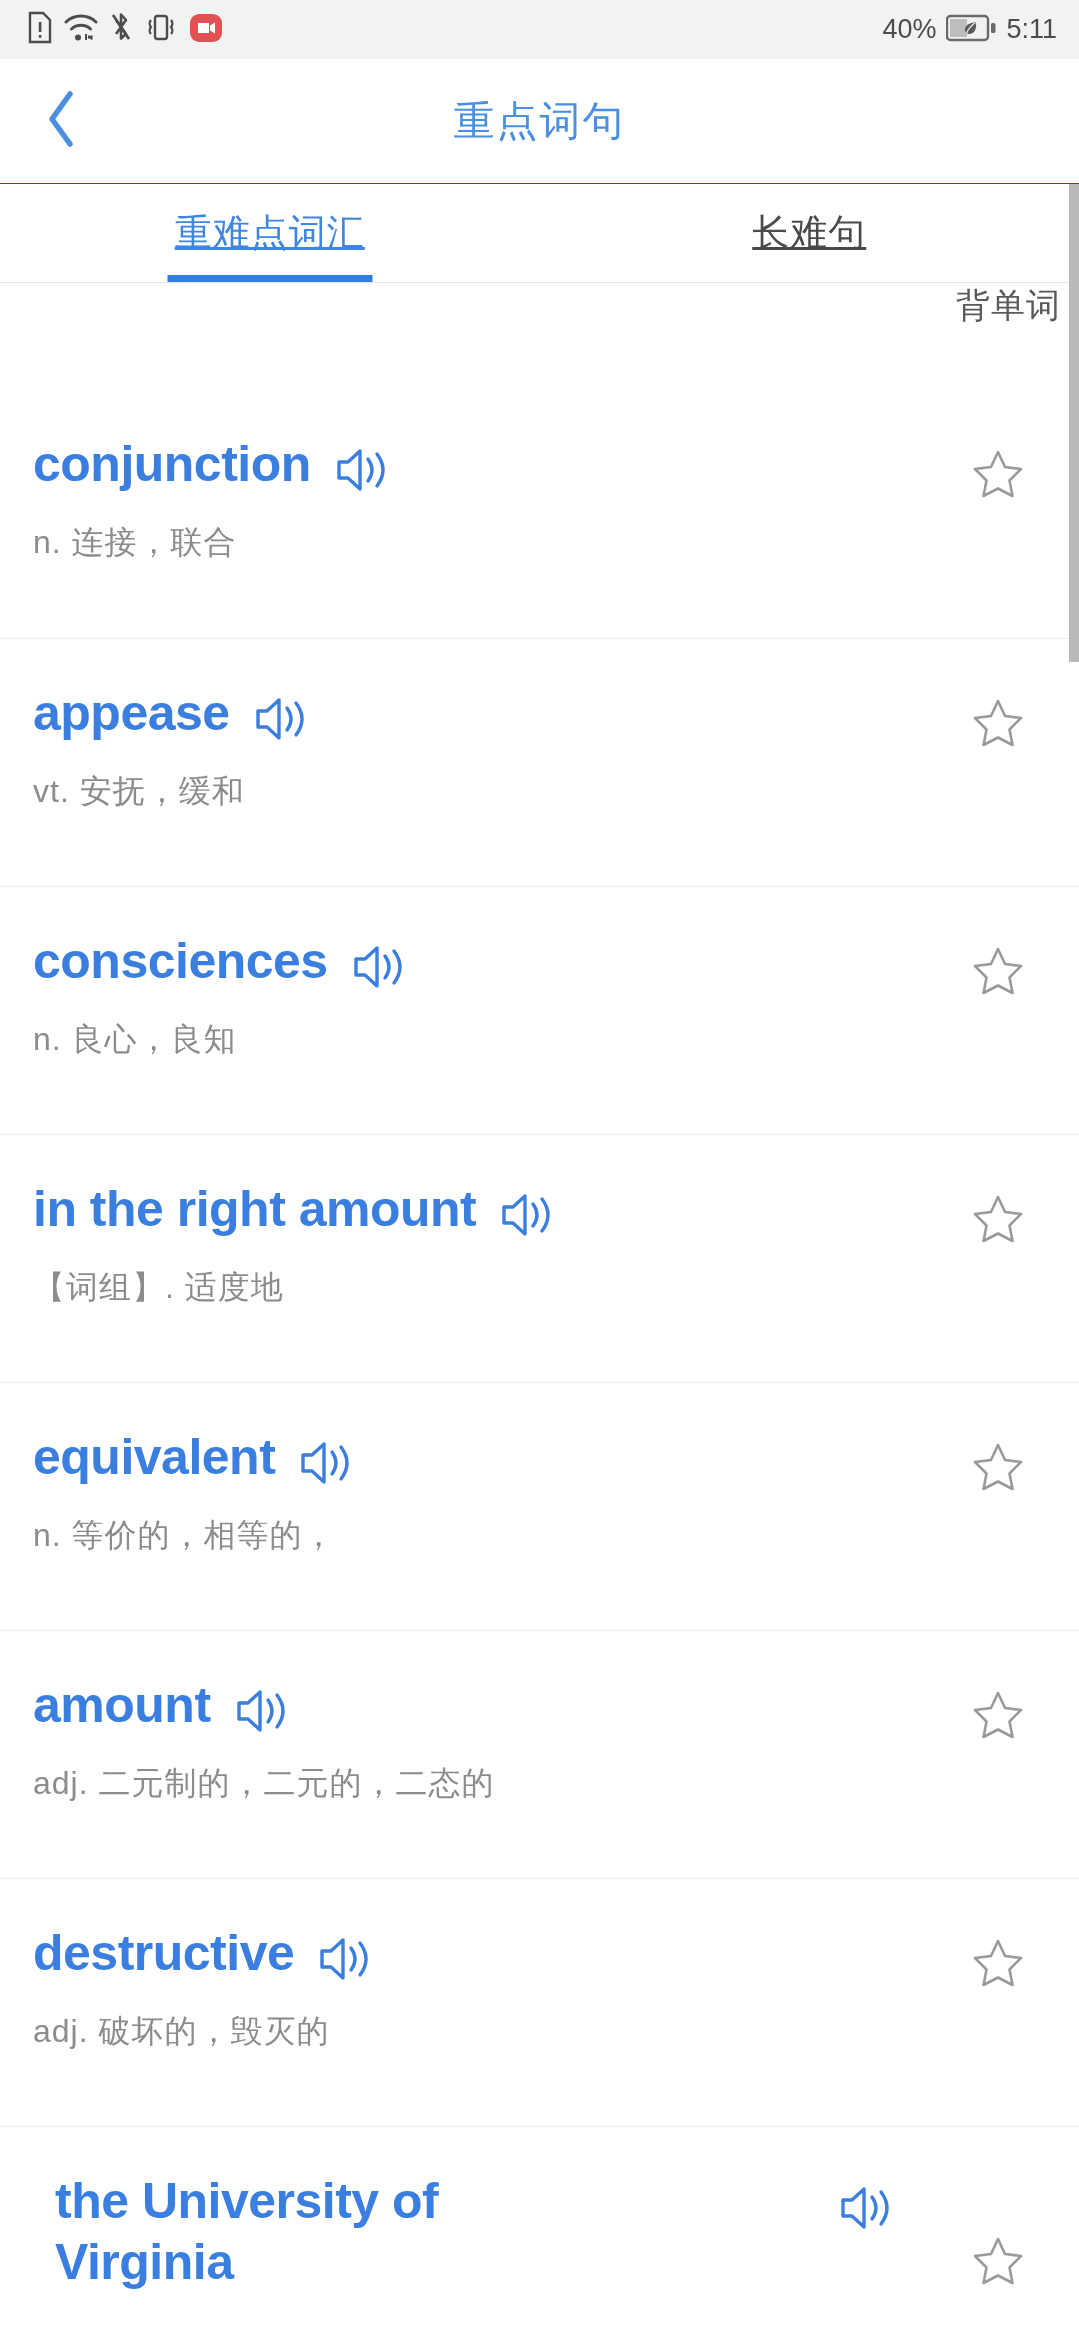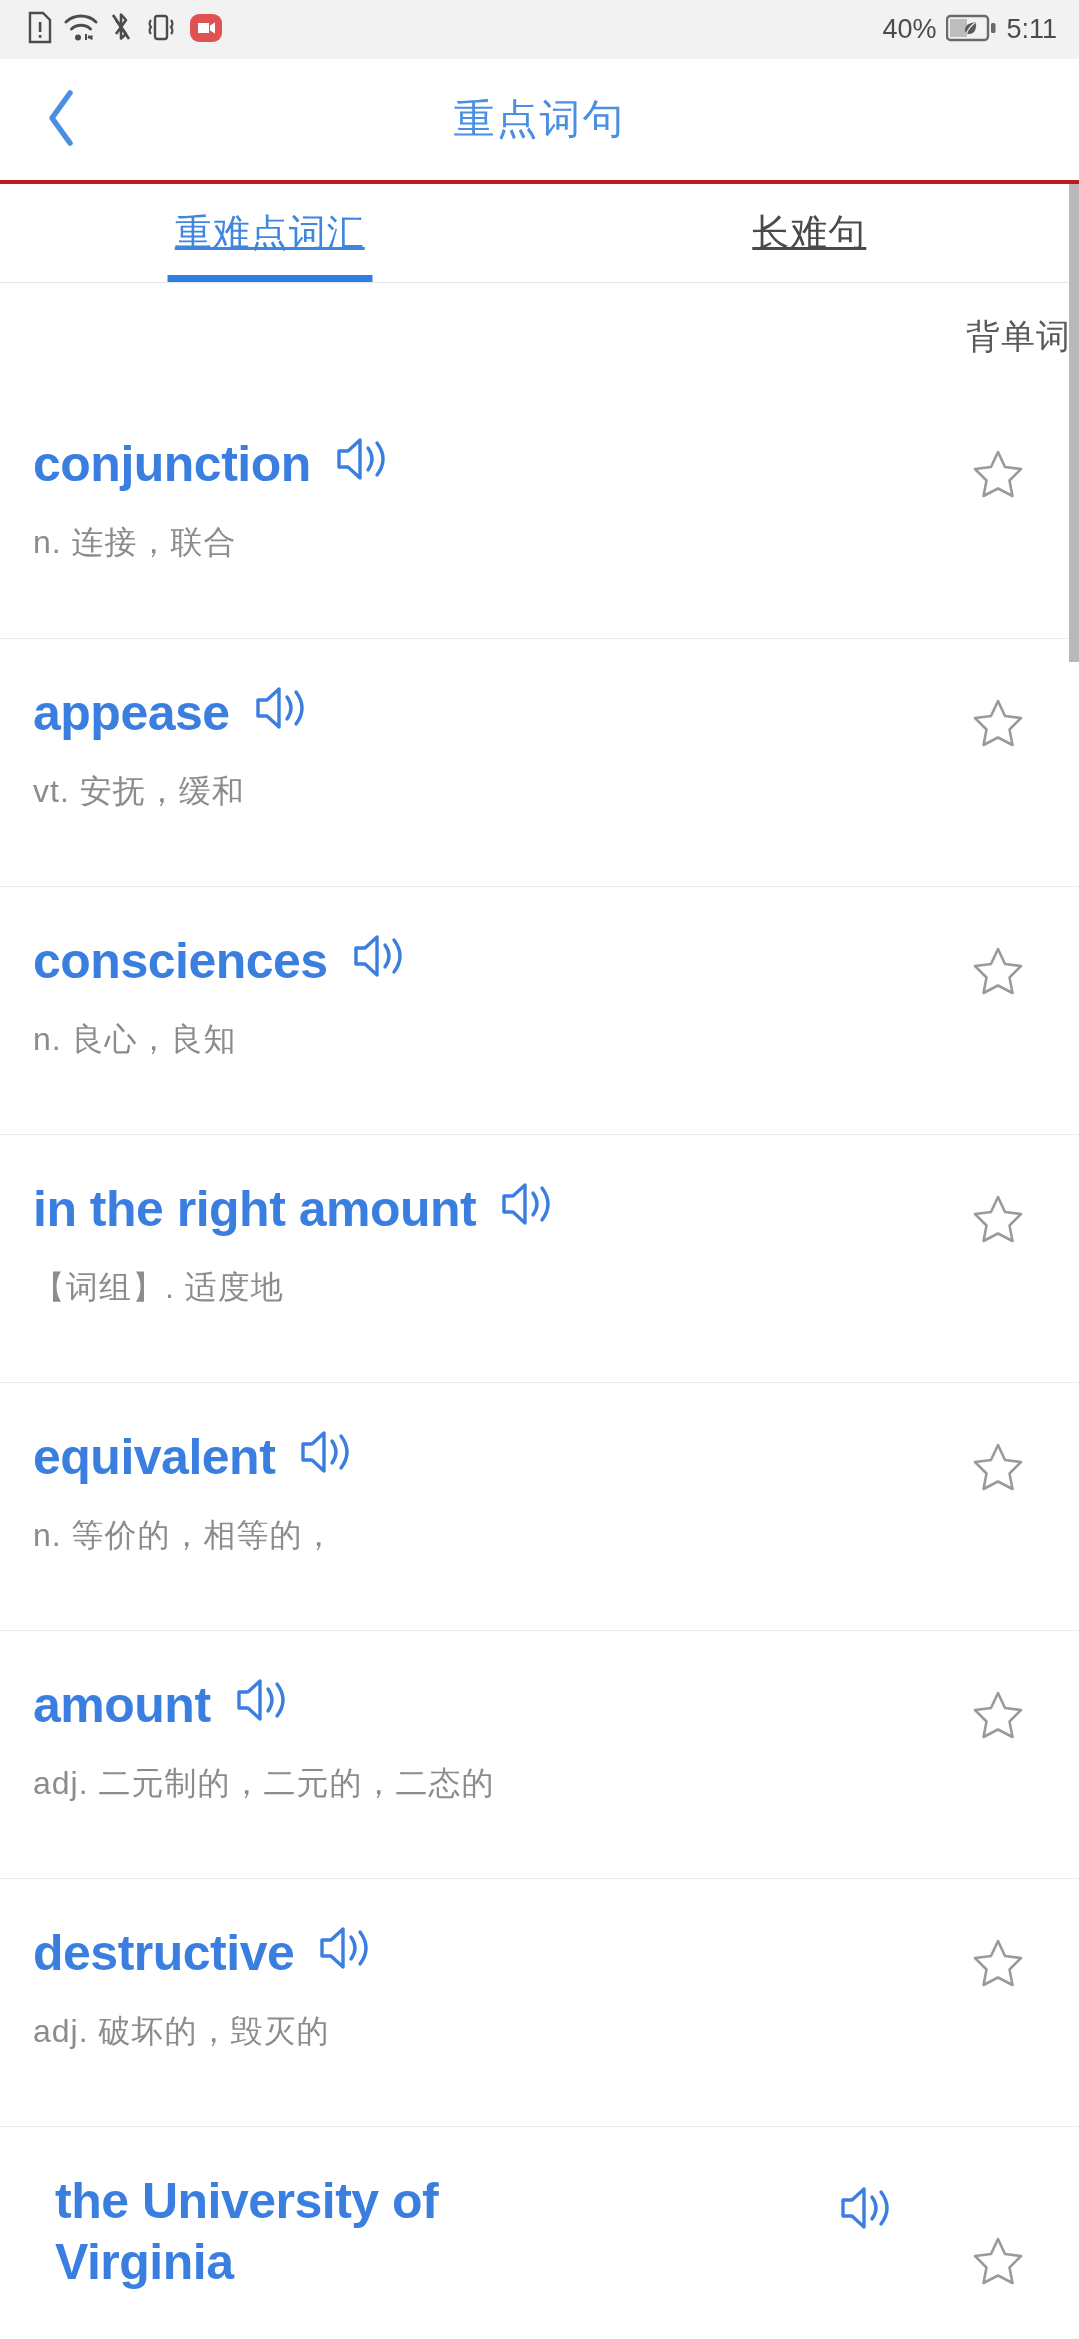--- a/index.html
+++ b/index.html
@@ -46,21 +46,21 @@
   .sb-icon { display: block; }
 
   
   .navbar {
     position: relative;
     height: 125px;
     background: #ffffff;
     display: flex;
     align-items: center;
     justify-content: center;
-    border-bottom: 4px solid #b91c1c;
+    border-bottom: 1px solid #b91c1c;
   }
   .nav-back {
     position: absolute;
     left: 26px;
     top: 50%;
     transform: translateY(-50%);
     width: 70px;
     height: 70px;
     display: flex;
     align-items: center;
@@ -102,23 +102,22 @@
     transform: translateX(-50%);
     width: 205px;
     height: 7px;
     background: #2f7fe0;
   }
 
   
   .mode-row {
     height: 107px;
     display: flex;
-    align-items: center;
     justify-content: flex-end;
-    padding-right: 8px;
+    padding-right: 18px;
     background: #ffffff;
   }
   .mode-label {
     font-size: 34px;
     color: #5a5a5a;
     letter-spacing: 1px;
   }
 
   
   .word-list { background: #ffffff; }
@@ -132,21 +131,21 @@
   }
   .word-item:first-child { border-top: none; }
   .word-main {
     flex: 1;
     padding-top: 44px;
     padding-bottom: 34px;
     min-width: 0;
   }
   .word-head {
     display: flex;
-    align-items: flex-start;
+    align-items: flex-end;
     flex-wrap: wrap;
   }
   .word-term {
     font-size: 50px;
     font-weight: 700;
     color: #3a7ee0;
     letter-spacing: -0.5px;
     line-height: 1.22;
     font-family: "Liberation Sans", "DejaVu Sans", sans-serif;
   }

